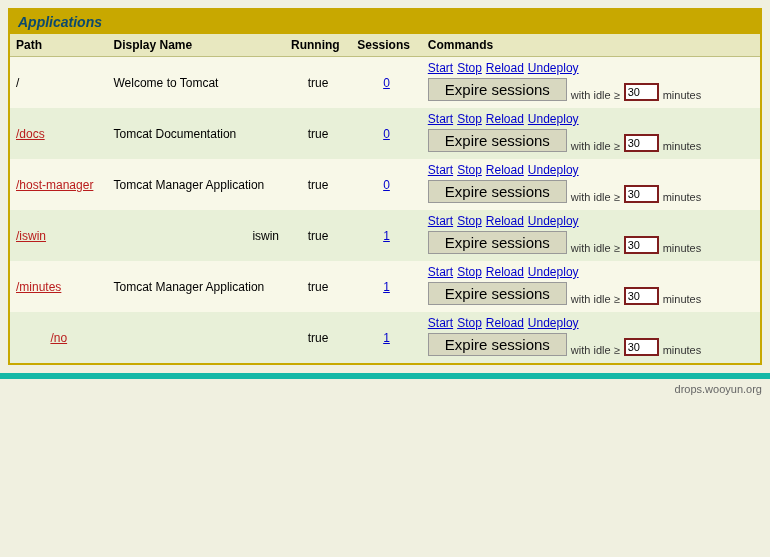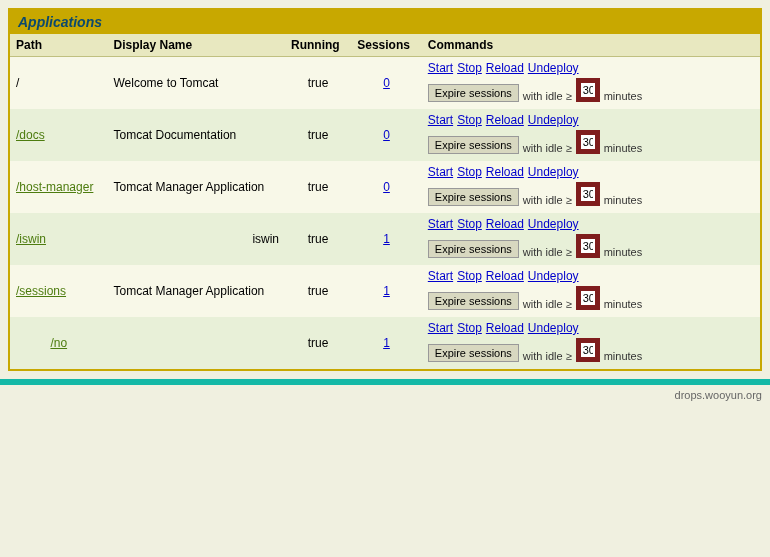--- a/index.html
+++ b/index.html
@@ -39,21 +39,21 @@
       padding: 4px 6px;
       vertical-align: top;
     }
     .row-even {
       background: #f8f8e8;
     }
     .row-odd {
       background: #e8f0d8;
     }
     .path-link {
-      color: #4d7c0f;
+      color: #b91c1c;
       text-decoration: underline;
       cursor: pointer;
     }
     .commands-cell {
       min-width: 310px;
     }
     .cmd-row {
       display: flex;
       align-items: flex-end;
       gap: 4px;
@@ -61,28 +61,28 @@
     }
     .cmd-link {
       color: #0000cc;
       text-decoration: underline;
       cursor: pointer;
       font-size: 12px;
     }
     .expire-btn {
       background: #d8d8c0;
       border: 1px solid #999;
-      padding: 2px 6px;
-      font-size: 11px;
+      padding: 2px 16px;
+      font-size: 15px;
       cursor: pointer;
       white-space: nowrap;
     }
     .idle-input {
-      width: 24px;
-      border: 5px solid #7f1d1d;
+      width: 35px;
+      border: 2px solid #7f1d1d;
       padding: 1px 2px;
       font-size: 11px;
     }
     .idle-label {
       font-size: 11px;
       color: #333;
     }
     .sessions-link {
       color: #0000cc;
       text-decoration: underline;
@@ -187,21 +187,21 @@
             </div>
             <div class="cmd-row">
               <button class="expire-btn">Expire sessions</button>
               <span class="idle-label">with idle ≥</span>
               <input type="text" class="idle-input" value="30" style="">
               <span class="idle-label">minutes</span>
             </div>
           </td>
         </tr>
         <tr class="row-even">
-          <td style="vertical-align: middle;"><a class="path-link">/sessions</a></td>
+          <td style="vertical-align: middle;"><a class="path-link">/minutes</a></td>
           <td style="vertical-align: middle;">Tomcat Manager Application</td>
           <td style="vertical-align: middle; text-align: center;">true</td>
           <td style="vertical-align: middle; text-align: center;"><a class="sessions-link">1</a></td>
           <td class="commands-cell">
             <div class="cmd-row">
               <a class="cmd-link">Start</a> 
               <a class="cmd-link">Stop</a> 
               <a class="cmd-link">Reload</a> 
               <a class="cmd-link">Undeploy</a> 
             </div>

